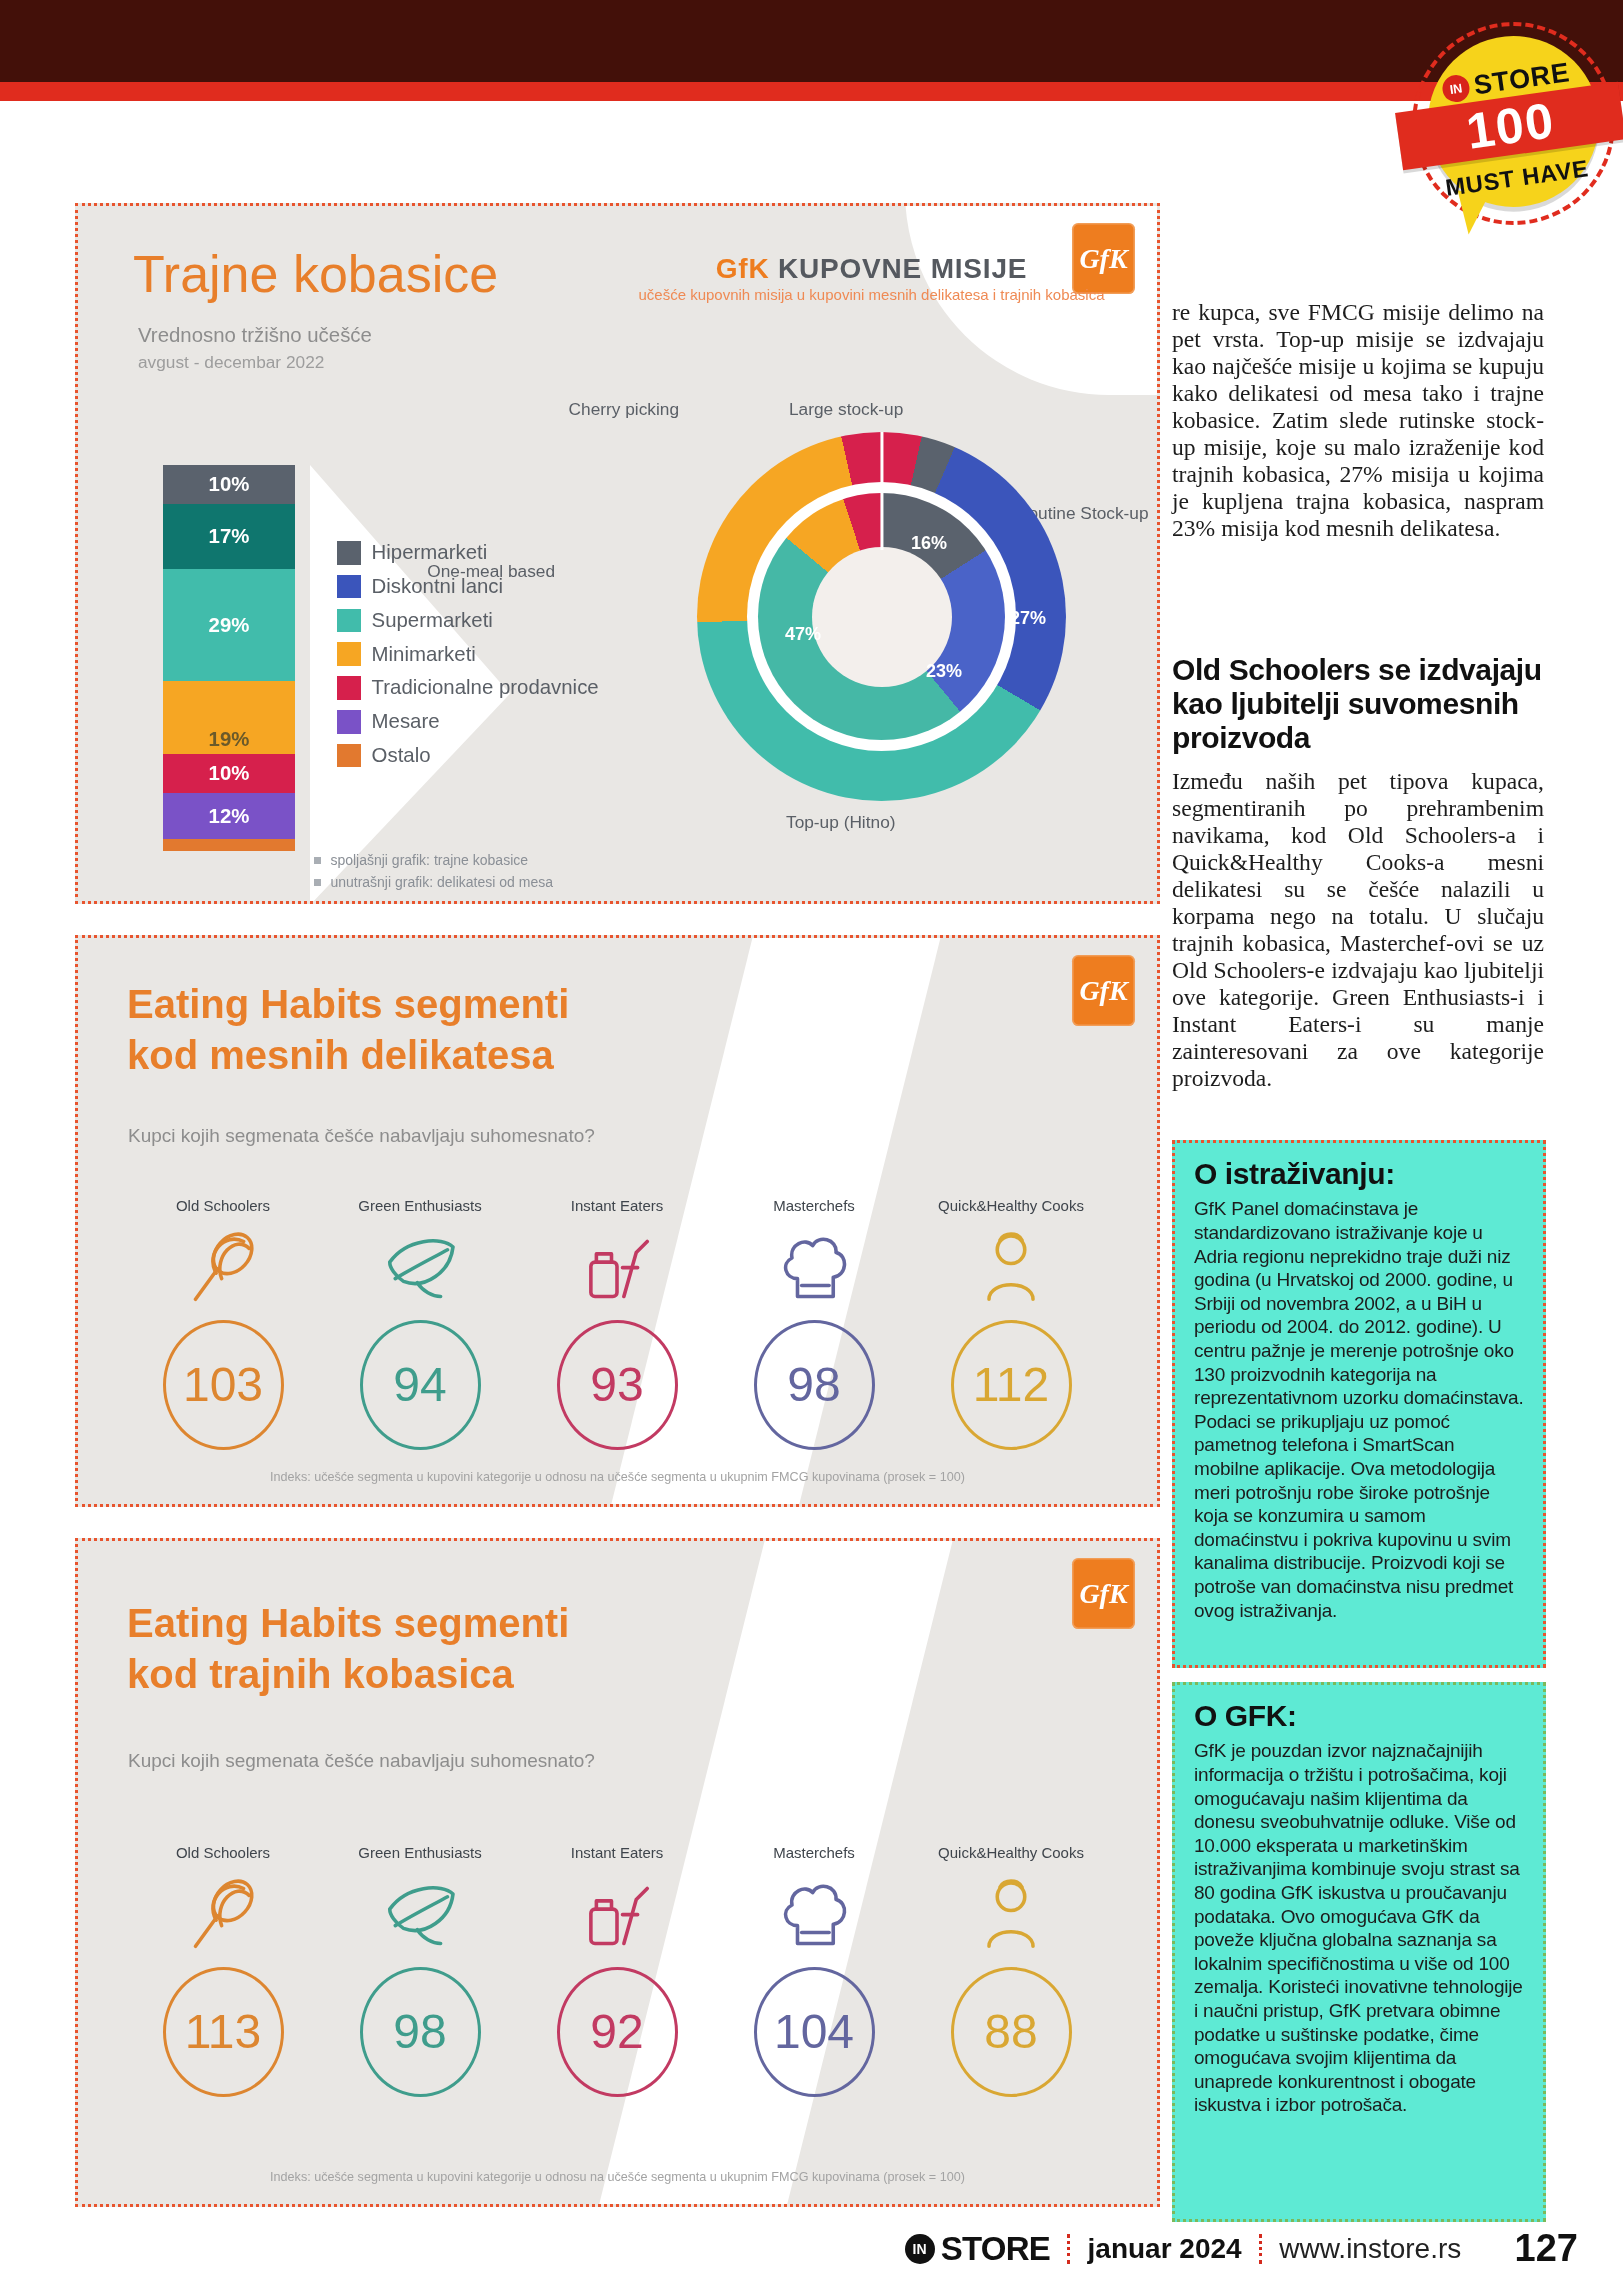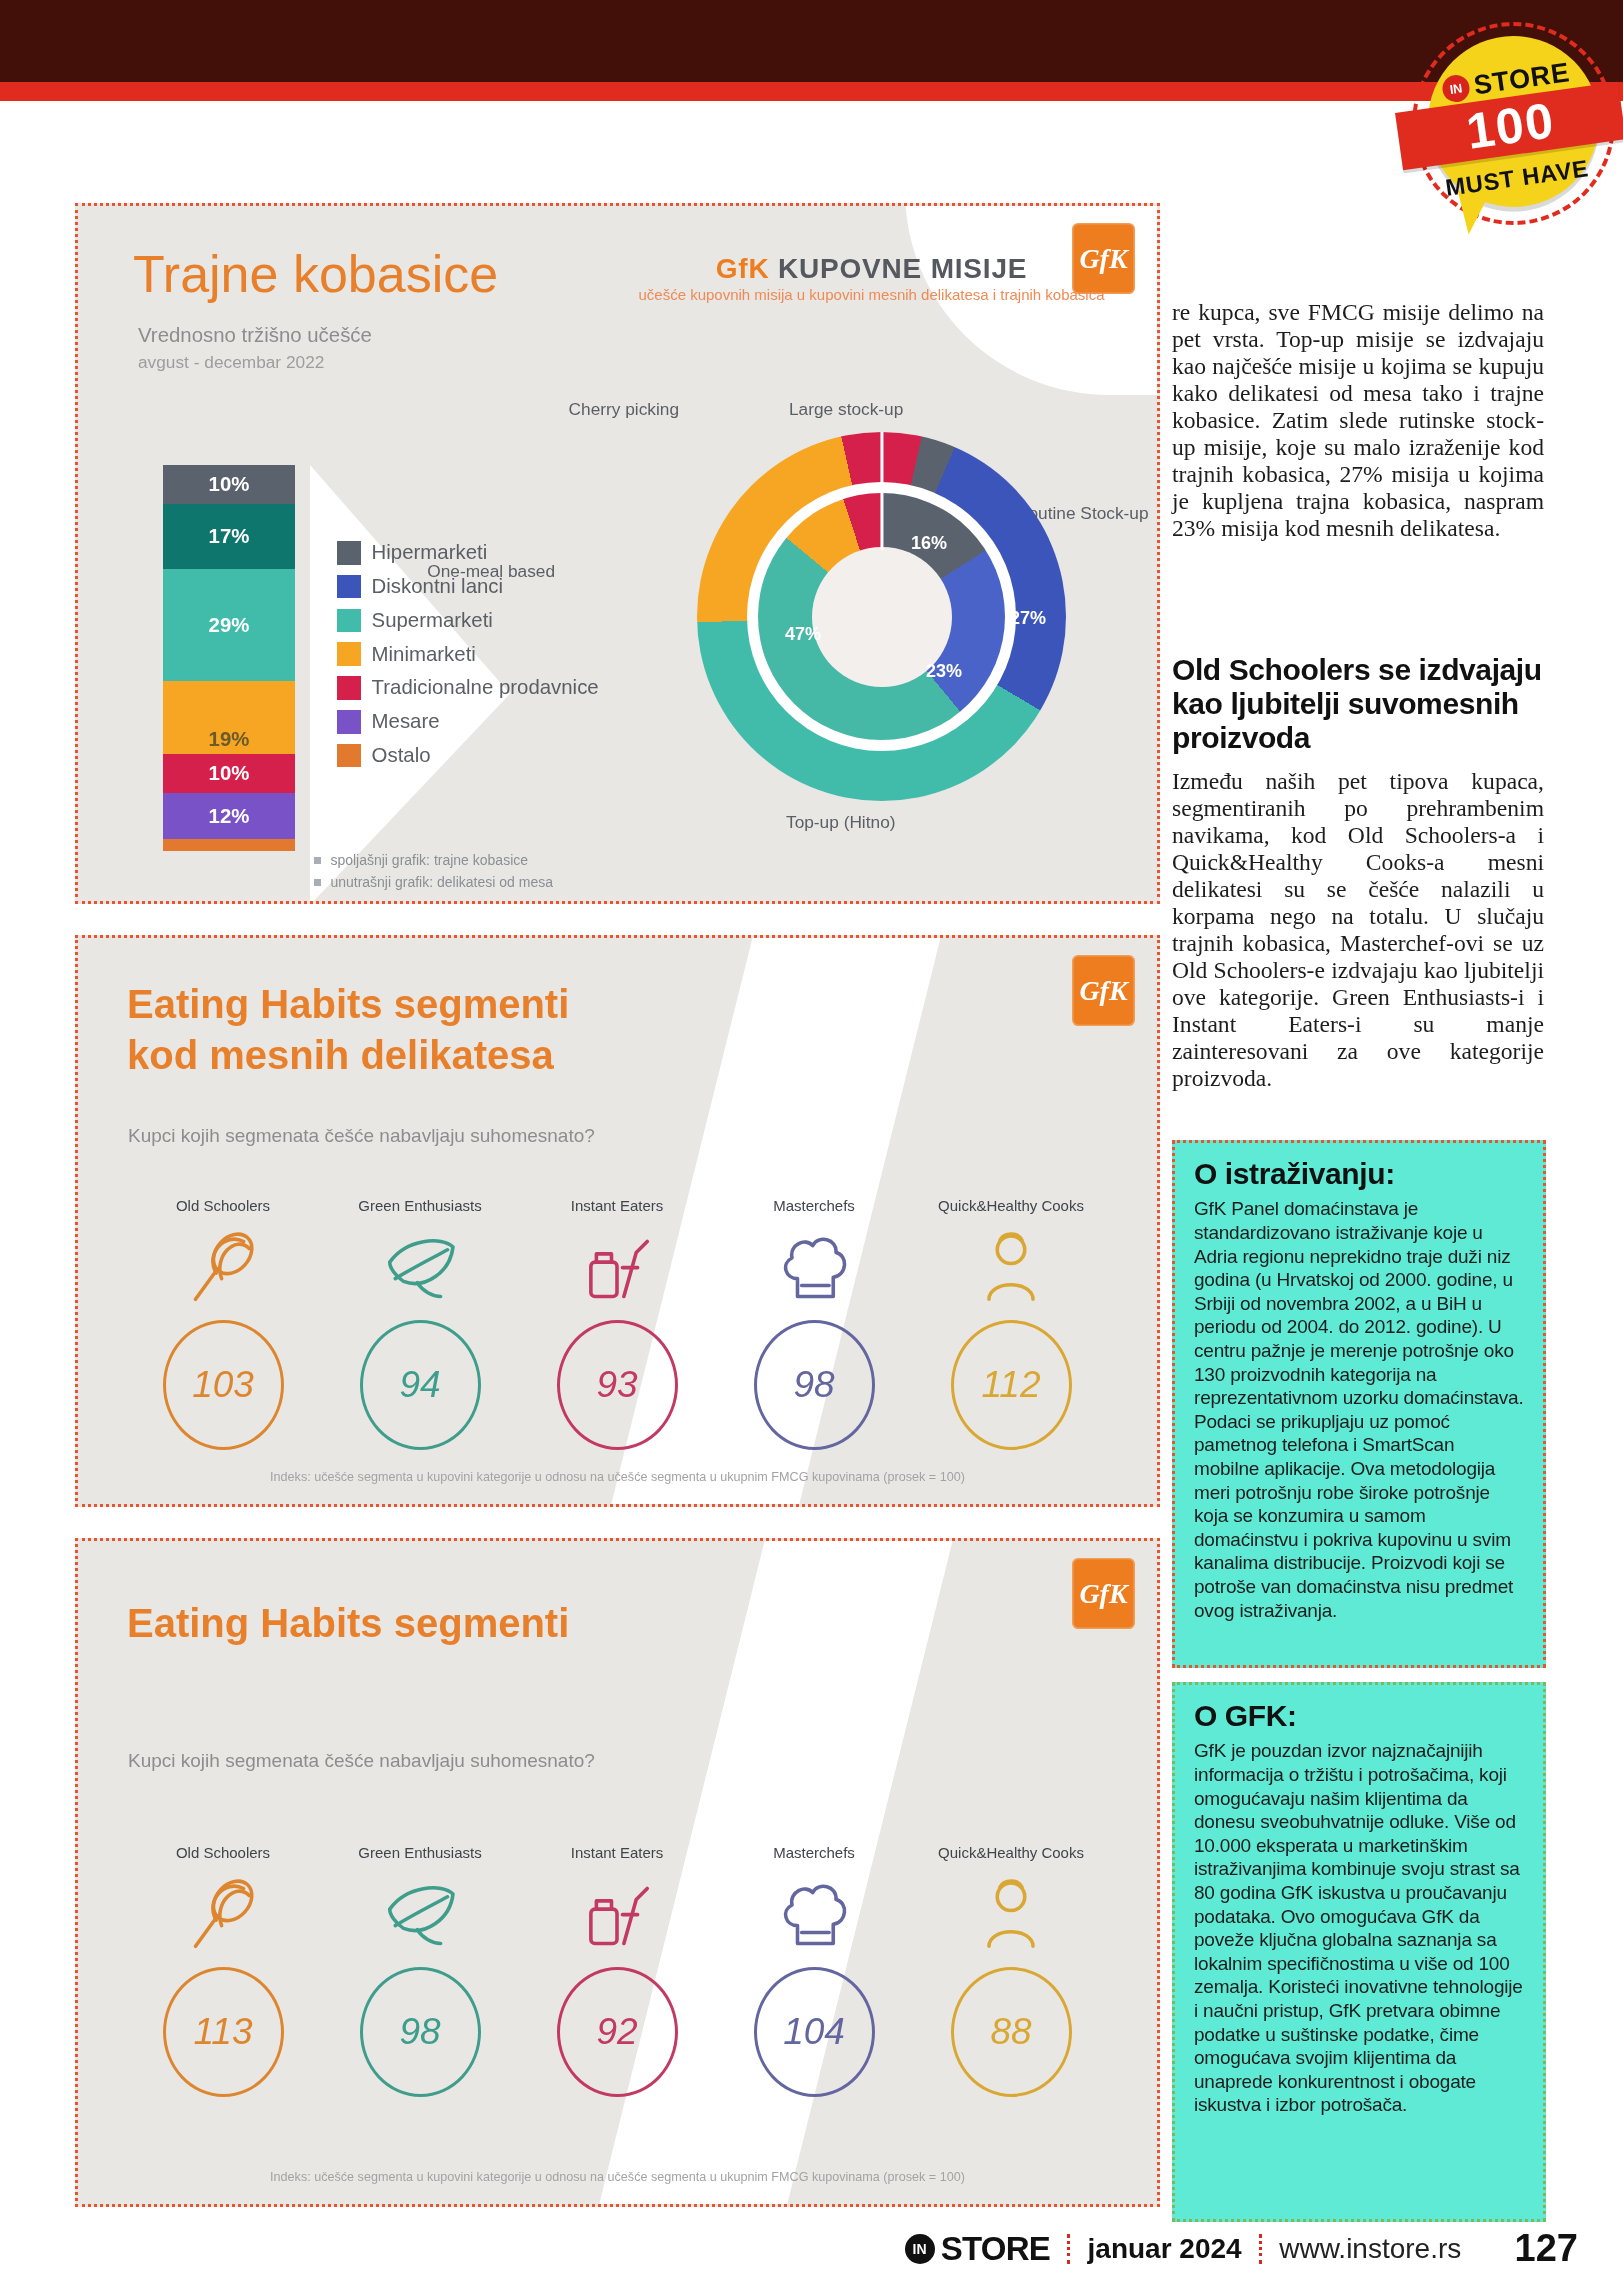--- a/index.html
+++ b/index.html
@@ -92,21 +92,21 @@
   .panel3 .ix-title{top:57px;}
   .panel3 .ix-sub{top:209px;}
   .seg-row{position:absolute;left:60px;top:259px;display:flex;gap:27px;}
   .panel3 .seg-row{top:303px;}
   .seg-col{width:170px;display:flex;flex-direction:column;align-items:center;}
   .seg-label{font-size:15px;color:#3f454c;height:23.6px;white-space:nowrap;}
   .seg-icon{width:88px;height:88px;margin-top:4.7px;}
   .seg-icon svg{width:88px;height:88px;}
   .seg-circle{width:115px;height:124px;border:3.1px solid;border-radius:50%;margin-top:6.3px;
               display:flex;align-items:center;justify-content:center;background:transparent;}
-  .seg-circle span{font-size:37px;font-weight:normal;font-style:italic;}
+  .seg-circle span{font-size:48px;font-weight:normal;}
   .ix-source{position:absolute;left:0;right:0;bottom:20.4px;text-align:center;font-size:12.6px;color:#a3a3a3;}
 
   
   .col-serif{position:absolute;left:1172px;width:372px;font-family:"Liberation Serif",serif;
              font-size:23.6px;line-height:27px;color:#1d1d1d;text-align:justify;}
   .para1{top:275px;}
   .para2{top:744px;}
   .heading2{position:absolute;left:1172px;top:628px;width:382px;font-weight:bold;font-size:30px;
             line-height:34px;color:#111;letter-spacing:-0.4px;}
 
@@ -317,20 +317,21 @@
         </div>
       </div>
     <div class="ix-source">Indeks: učešće segmenta u kupovini kategorije u odnosu na učešće segmenta u ukupnim FMCG kupovinama (prosek = 100)</div>
   </div>
 
   <div class="panel panel3">
     <div class="sweep"></div>
     <div class="gfklogo">GfK</div>
     <div class="ix-title">
       <div>Eating Habits segmenti</div>
+      <div>kod trajnih kobasica</div>
     </div>
     <div class="ix-sub">Kupci kojih segmenata češće nabavljaju suhomesnato?</div>
     <div class="seg-row">
         <div class="seg-col">
           <div class="seg-label">Old Schoolers</div>
           <div class="seg-icon"><svg viewBox="0 0 64 64">
               <g fill="none" stroke="#dd8630" stroke-width="2.6" stroke-linecap="round" stroke-linejoin="round">
                 <path d="M12 54 L28 32"></path>
                 <ellipse cx="39" cy="21" rx="12" ry="16" transform="rotate(42 39 21)"></ellipse>
                 <path d="M27 35 C19 21 33 5 47 12"></path>

